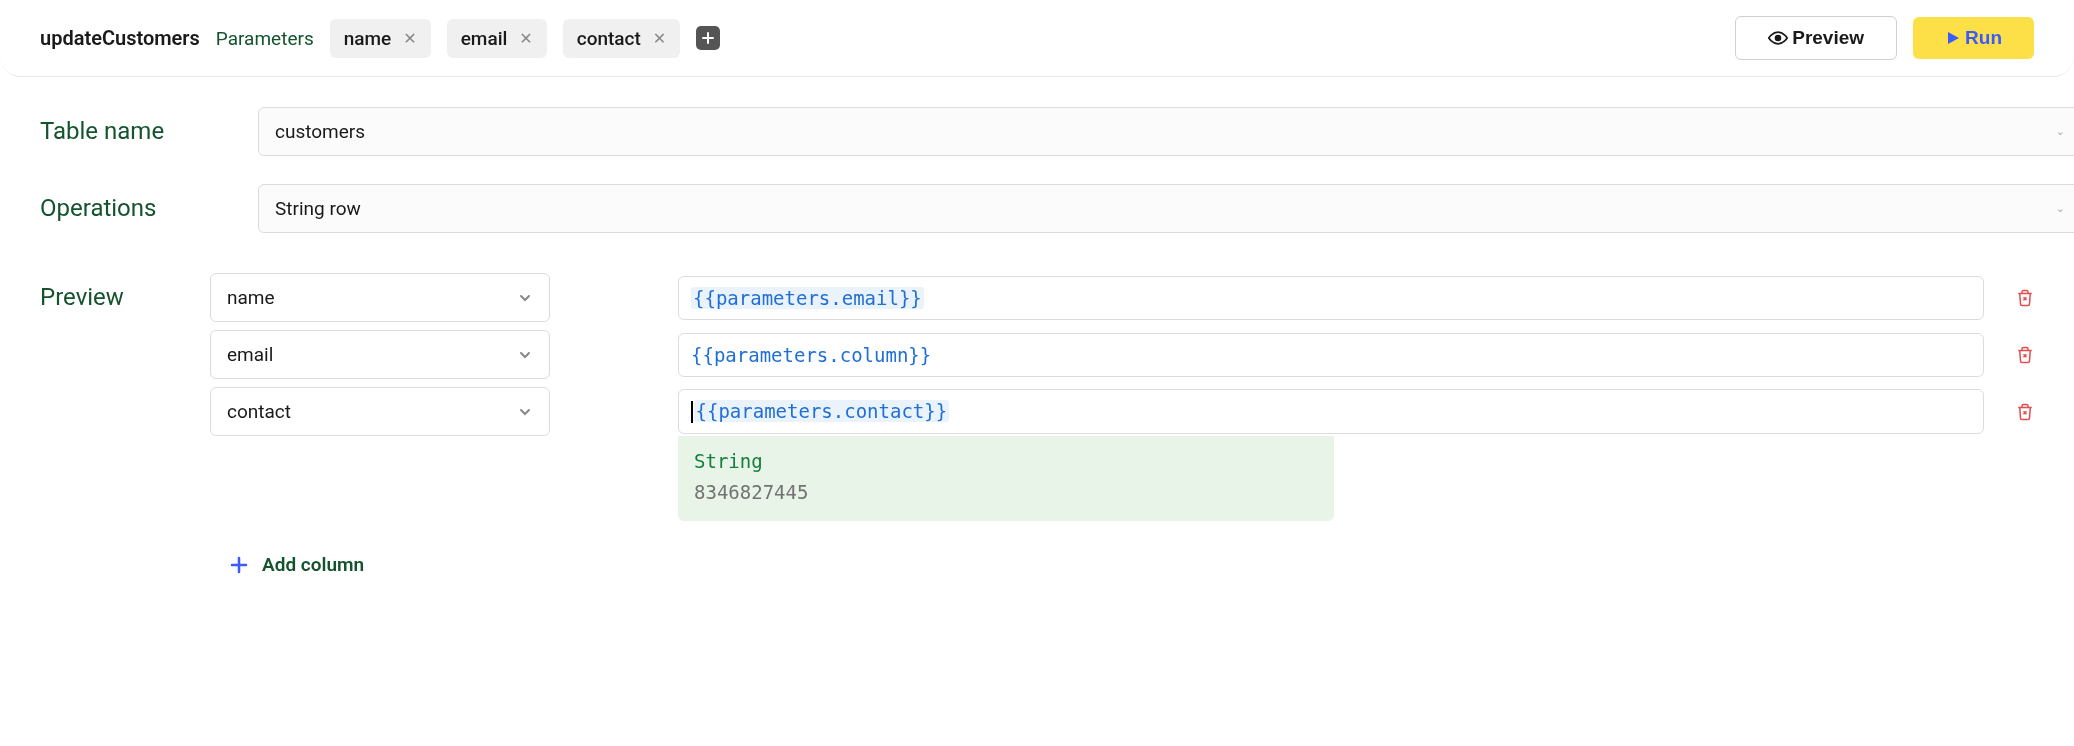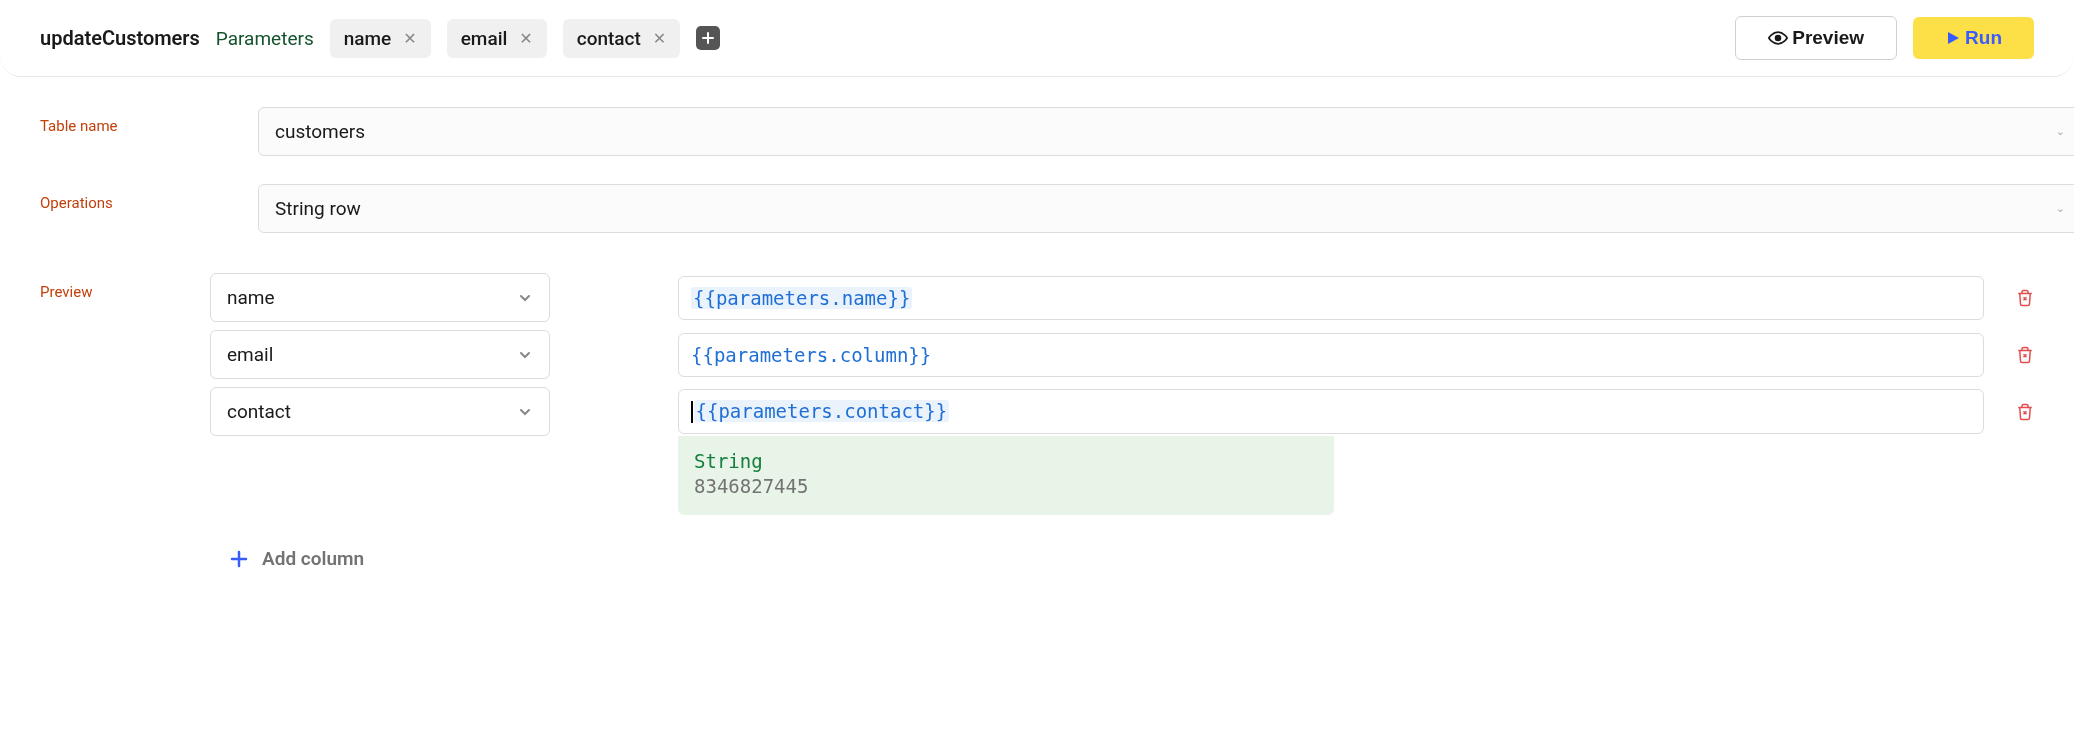--- a/index.html
+++ b/index.html
@@ -80,22 +80,22 @@
       padding: 30px 40px;
     }
     .form-row {
       display: flex;
       align-items: flex-start;
       margin-bottom: 28px;
     }
     .form-label {
       width: 170px;
       flex-shrink: 0;
-      color: #c2410c;
-      font-size: 15px;
+      color: #14532d;
+      font-size: 24px;
       padding-top: 10px;
     }
     .form-control {
       flex: 1;
     }
     .select-wide {
       width: 100%;
       padding: 12px 16px;
       border: 1px solid #dcdcdc;
       border-radius: 6px;
@@ -175,30 +175,30 @@
       width: 656px;
       background: #e8f4e8;
       border-radius: 0 0 6px 6px;
       padding: 14px 16px 18px;
       font-family: ui-monospace, "SF Mono", Menlo, monospace;
       font-size: 19px;
       margin-top: -8px;
     }
     .tooltip-type {
       color: #15803d;
-      margin-bottom: 3px;
+      margin-bottom: 9px;
     }
     .tooltip-value {
       color: #737373;
     }
     .add-column-btn {
       display: inline-flex;
       align-items: center;
       gap: 14px;
-      color: #737373;
+      color: #14532d;
       font-weight: 600;
       font-size: 19px;
       cursor: pointer;
       margin-top: 32px;
       margin-left: 20px;
     }
     .chev-down {
       color: #888;
     }
   </style>
@@ -273,21 +273,21 @@
 
       <div class="column-row">
         <div class="col-select">
           <span>name</span>
           <svg class="chev-down" width="16" height="16" viewBox="0 0 16 16">
               <path d="M4 6l4 4 4-4" stroke="#888" stroke-width="2" fill="none" stroke-linecap="round"></path>
             </svg>
         </div>
         <div class="col-gap"></div>
         <div class="col-value">
-          <span class="binding-blue">{{parameters.name}}</span>
+          <span class="binding-blue">{{parameters.email}}</span>
         </div>
         <div class="delete-col">
           <svg width="18" height="18" viewBox="0 0 24 24" fill="none" stroke="#e34d4d" stroke-width="2">
               <path d="M3 6h18M8 6V4a2 2 0 012-2h4a2 2 0 012 2v2M19 6l-1 14a2 2 0 01-2 2H8a2 2 0 01-2-2L5 6"></path>
               <path d="M10 11l4 4M14 11l-4 4"></path>
             </svg>
         </div>
       </div>
 
       <div class="column-row">

